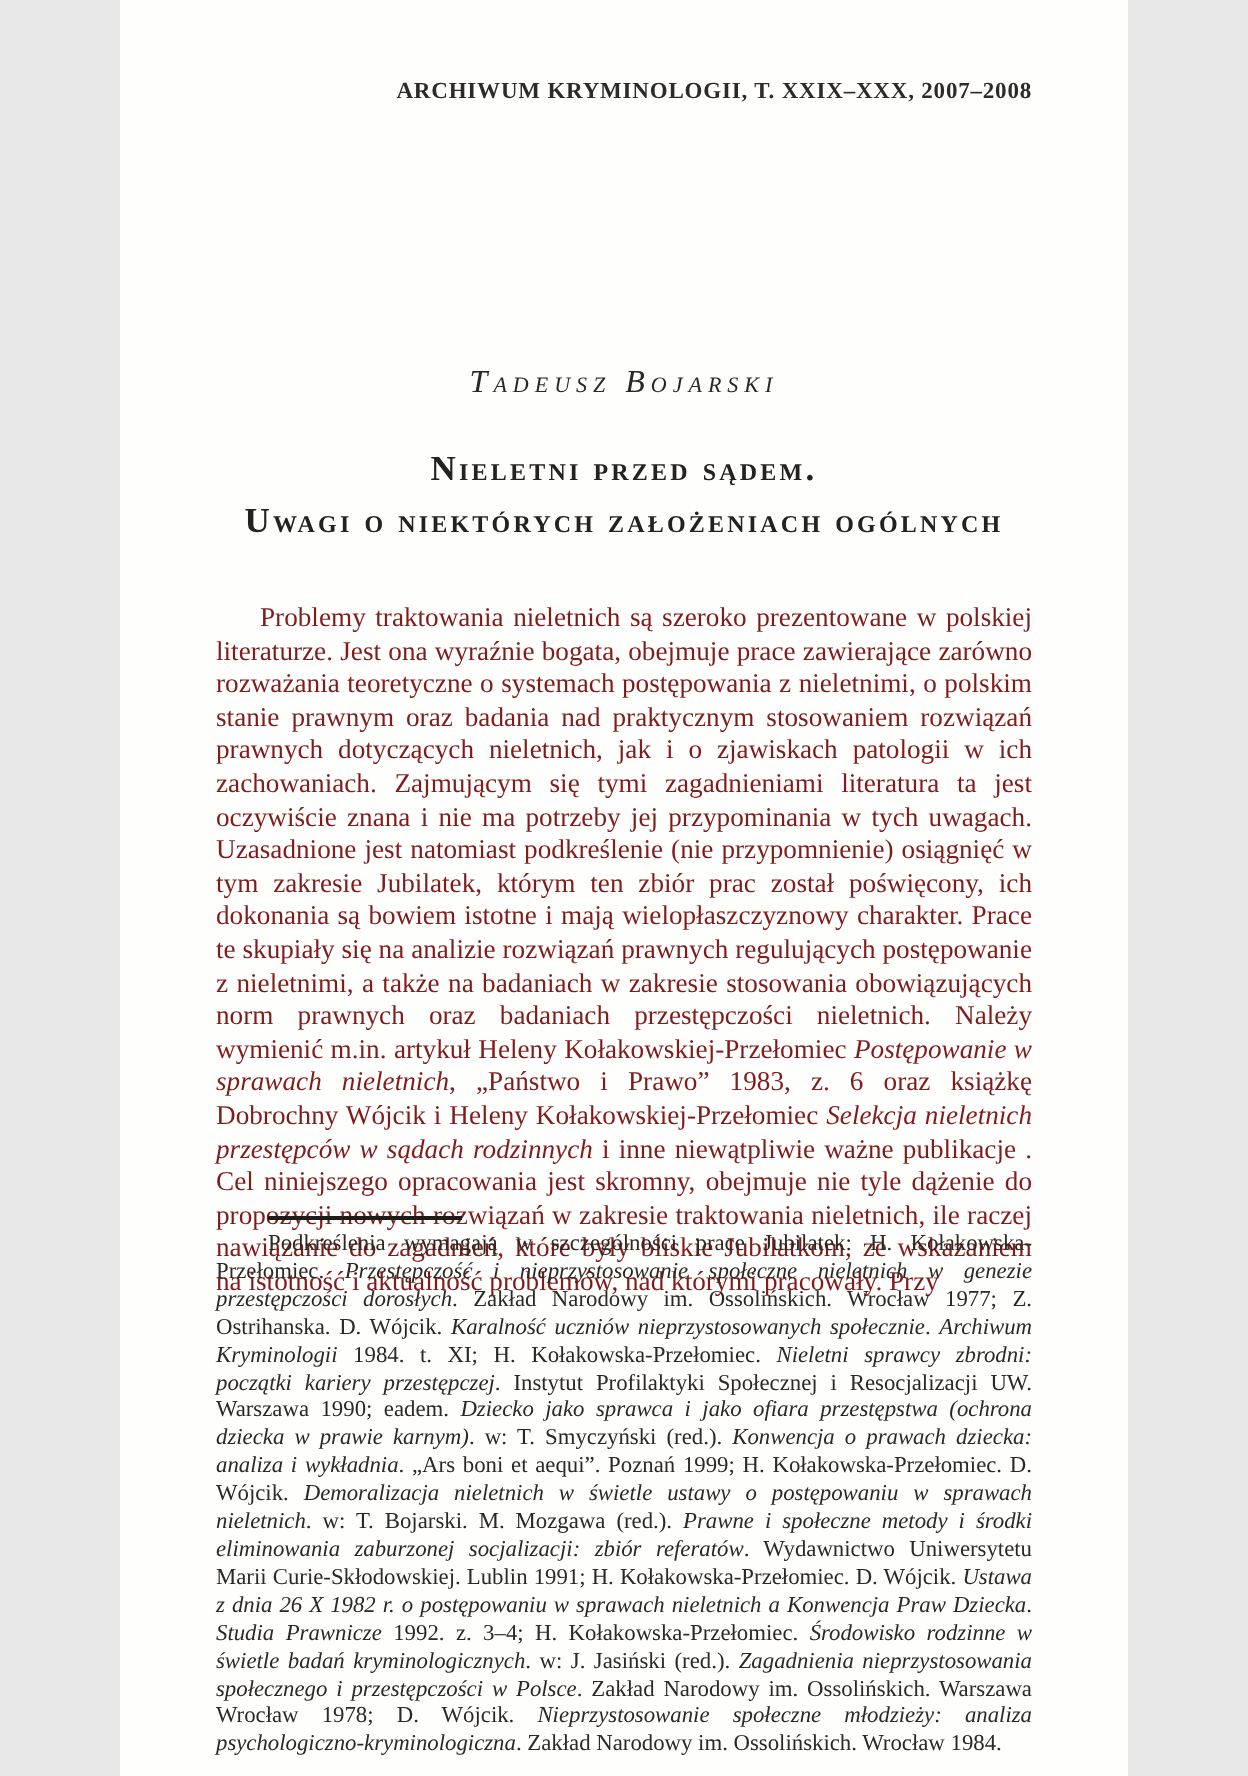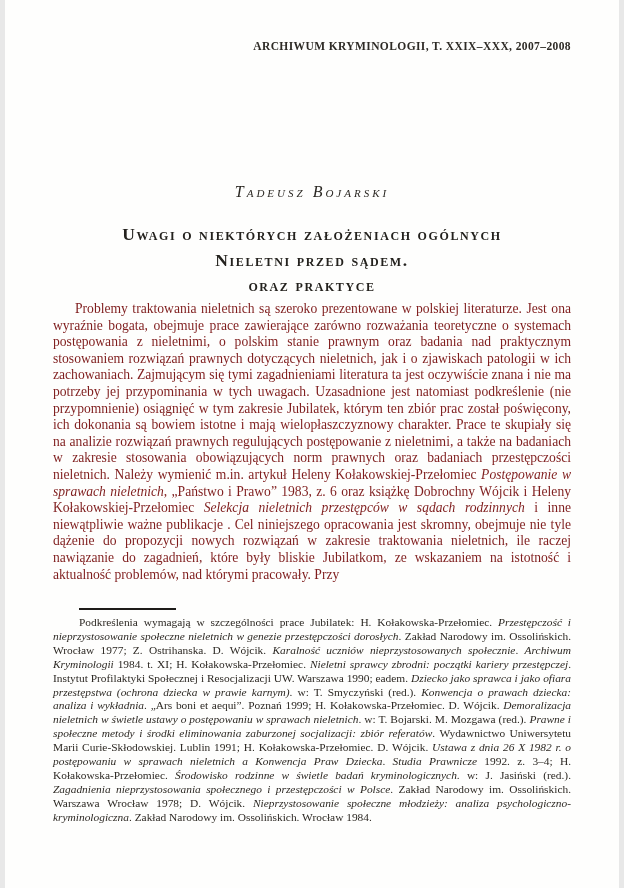--- a/index.html
+++ b/index.html
@@ -1,18 +1,18 @@
 <!DOCTYPE html>
 <html lang="pl"><head>
 <meta charset="utf-8">
 <style>
   html,body{margin:0;padding:0;background:#e8e8e8;}
   .page{
     position:relative;
-    width:614px;height:888px;
+    width:504px;height:888px;
     margin:0 auto;
     background:#fefefd;
     font-family:"Liberation Serif","DejaVu Serif",serif;
     color:#262420;
     overflow:hidden;
   }
   .journal-header{
     position:absolute;top:38px;right:48px;left:48px;
     text-align:right;
     font-weight:bold;
@@ -68,23 +68,22 @@
 
 <div class="page">
 
   <div class="journal-header">
     <div>ARCHIWUM KRYMINOLOGII, T. XXIX–XXX, 2007–2008</div>
   </div>
 
   <div class="author">Tadeusz Bojarski</div>
 
   <div class="article-title">
+    <div>Nieletni przed sądem.</div>
     <div>Uwagi o niektórych założeniach ogólnych</div>
-    <div>Nieletni przed sądem.</div>
-    <div>oraz praktyce</div>
   </div>
 
   <div class="body-text">
     <p class="para"><span>Problemy traktowania nieletnich są szeroko prezentowane w polskiej literaturze. Jest ona wyraźnie bogata, obejmuje prace zawierające zarówno rozważania teoretyczne o systemach postępowania z nieletnimi, o polskim stanie prawnym oraz badania nad praktycznym stosowaniem rozwiązań prawnych dotyczących nieletnich, jak i o zjawiskach patologii w ich zachowaniach. Zajmującym się tymi zagadnieniami literatura ta jest oczywiście znana i nie ma potrzeby jej przypominania w tych uwagach. Uzasadnione jest natomiast podkreślenie (nie przypomnienie) osiągnięć w tym zakresie Jubilatek, którym ten zbiór prac został poświęcony, ich dokonania są bowiem istotne i mają wielopłaszczyznowy charakter. Prace te skupiały się na analizie rozwiązań prawnych regulujących postępowanie z nieletnimi, a także na badaniach w zakresie stosowania obowiązujących norm prawnych oraz badaniach przestępczości nieletnich. Należy wymienić m.in. artykuł Heleny Kołakowskiej-Przełomiec </span><i>Postępowanie w sprawach nieletnich</i><span>, „Państwo i Prawo” 1983, z. 6 oraz książkę Dobrochny Wójcik i Heleny Kołakowskiej-Przełomiec </span><i>Selekcja nieletnich przestępców w sądach rodzinnych</i><span> i inne niewątpliwie ważne publikacje . Cel niniejszego opracowania jest skromny, obejmuje nie tyle dążenie do propozycji nowych rozwiązań w zakresie traktowania nieletnich, ile raczej nawiązanie do zagadnień, które były bliskie Jubilatkom, ze wskazaniem na istotność i aktualność problemów, nad którymi pracowały. Przy</span></p>
   </div>
 
   <div class="footnote-rule"></div>
 
   <div class="footnote">
     <p class="para"><span>Podkreślenia wymagają w szczególności prace Jubilatek: H. Kołakowska-Przełomiec. </span><i>Przestępczość i nieprzystosowanie społeczne nieletnich w genezie przestępczości dorosłych</i><span>. Zakład Narodowy im. Ossolińskich. Wrocław 1977; Z. Ostrihanska. D. Wójcik. </span><i>Karalność uczniów nieprzystosowanych społecznie</i><span>. </span><i>Archiwum Kryminologii</i><span> 1984. t. XI; H. Kołakowska-Przełomiec. </span><i>Nieletni sprawcy zbrodni: początki kariery przestępczej</i><span>. Instytut Profilaktyki Społecznej i Resocjalizacji UW. Warszawa 1990; eadem. </span><i>Dziecko jako sprawca i jako ofiara przestępstwa (ochrona dziecka w prawie karnym)</i><span>. w: T. Smyczyński (red.). </span><i>Konwencja o prawach dziecka: analiza i wykładnia</i><span>. „Ars boni et aequi”. Poznań 1999; H. Kołakowska-Przełomiec. D. Wójcik. </span><i>Demoralizacja nieletnich w świetle ustawy o postępowaniu w sprawach nieletnich</i><span>. w: T. Bojarski. M. Mozgawa (red.). </span><i>Prawne i społeczne metody i środki eliminowania zaburzonej socjalizacji: zbiór referatów</i><span>. Wydawnictwo Uniwersytetu Marii Curie-Skłodowskiej. Lublin 1991; H. Kołakowska-Przełomiec. D. Wójcik. </span><i>Ustawa z dnia 26 X 1982 r. o postępowaniu w sprawach nieletnich a Konwencja Praw Dziecka</i><span>. </span><i>Studia Prawnicze</i><span> 1992. z. 3–4; H. Kołakowska-Przełomiec. </span><i>Środowisko rodzinne w świetle badań kryminologicznych</i><span>. w: J. Jasiński (red.). </span><i>Zagadnienia nieprzystosowania społecznego i przestępczości w Polsce</i><span>. Zakład Narodowy im. Ossolińskich. Warszawa Wrocław 1978; D. Wójcik. </span><i>Nieprzystosowanie społeczne młodzieży: analiza psychologiczno-kryminologiczna</i><span>. Zakład Narodowy im. Ossolińskich. Wrocław 1984.</span></p>

